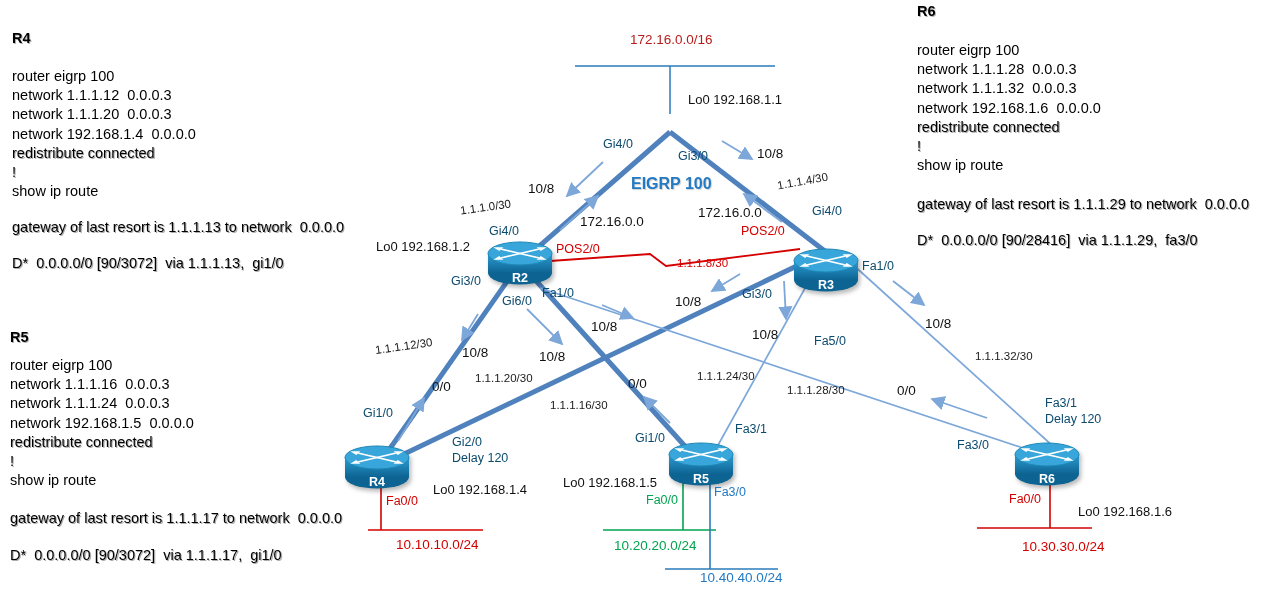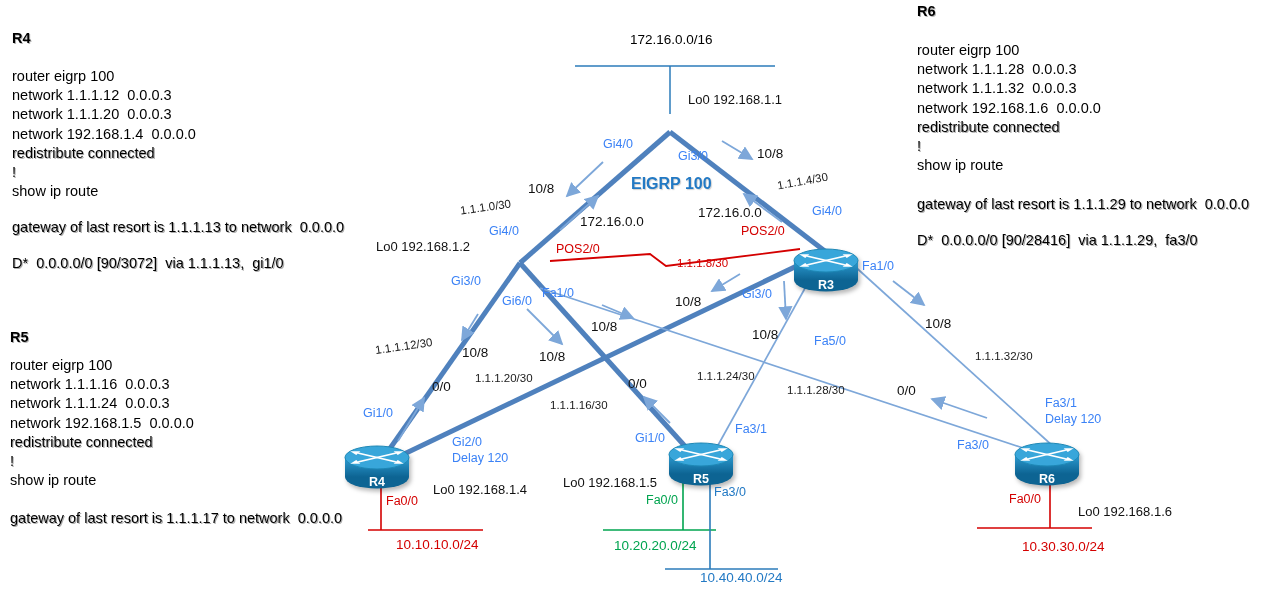--- a/index.html
+++ b/index.html
@@ -1,30 +1,30 @@
 <!DOCTYPE html>
 <html><head>
 <meta charset="utf-8">
 <style>
   html,body{margin:0;padding:0;background:#fff;}
   #stage{position:relative;width:1265px;height:598px;background:#fff;overflow:hidden;
          font-family:"Liberation Sans",sans-serif;color:#000;}
   #wires{position:absolute;left:0;top:0;}
   .lbl{position:absolute;white-space:pre;line-height:1.05;}
-  .if{font-size:12.5px;color:#3b82f6;}
+  .if{font-size:12.5px;color:#0c4a6e;}
   .net{font-size:11.5px;color:#1a1a1a;}
   .met{font-size:13.5px;color:#111;}
   .adv{font-size:13.5px;color:#111;}
   .lo{font-size:13px;color:#111;}
   .red{color:#d40000;}
   .green{color:#00a44f;}
   .blue{color:#2279c4;}
   .eigrp{font-size:16px;font-weight:bold;color:#2279c4;
          text-shadow:1px 1px 1px rgba(120,120,120,.35);}
-  .topnet{font-size:13.5px;color:#000000;}
+  .topnet{font-size:13.5px;color:#b91c1c;}
   .lannet{font-size:13.5px;}
   .cfg{position:absolute;font-size:14.5px;}
   .cfg .title{font-weight:bold;text-shadow:1px 1px .5px rgba(90,90,90,.45);}
   .cfg-lines div{line-height:19.2px;white-space:pre;}
   .shadowed{text-shadow:1.1px 1.1px .5px rgba(90,90,90,.5);}
   .router{position:absolute;width:66px;height:46px;}
   .router svg{filter:drop-shadow(2px 3px 2px rgba(0,0,0,.28));}
   .rlabel{font-family:"Liberation Sans",sans-serif;font-size:12.5px;font-weight:bold;fill:#fff;}
 </style>
 </head>
@@ -82,20 +82,40 @@
       <line x1="527" y1="309" x2="562" y2="344" marker-end="url(#ah)"></line>
       <line x1="670" y1="423" x2="644" y2="397" marker-end="url(#ah)"></line>
       <line x1="602" y1="305" x2="633" y2="318" marker-end="url(#ah)"></line>
       <line x1="987" y1="418" x2="932" y2="399" marker-end="url(#ah)"></line>
       <line x1="740" y1="274" x2="712" y2="291" marker-end="url(#ah)"></line>
       <line x1="784" y1="281" x2="786" y2="319" marker-end="url(#ah)"></line>
       <line x1="893" y1="281" x2="924" y2="305" marker-end="url(#ah)"></line>
     </g>
   </svg>
 
+  <div class="router" style="left:487px;top:240px;">
+    <svg width="66" height="46" viewBox="0 0 66 46">
+      <ellipse cx="33" cy="33" rx="32" ry="11.5" fill="#0d6493"></ellipse>
+      <rect x="1" y="13.5" width="64" height="19.5" fill="url(#body)"></rect>
+      <ellipse cx="33" cy="13.5" rx="32" ry="11.5" fill="#38a6da" stroke="#1d87b5" stroke-width="1"></ellipse>
+      <g transform="translate(33,13.5) scale(1,0.46)">
+        <g transform="rotate(27)">
+            <line x1="-21" y1="0" x2="21" y2="0" stroke="#fff" stroke-width="3.6"></line>
+            <polygon points="21,-4.5 30,0 21,4.5" fill="#fff"></polygon>
+            <polygon points="-21,-4.5 -30,0 -21,4.5" fill="#fff"></polygon>
+          </g>
+        <g transform="rotate(-27)">
+            <line x1="-21" y1="0" x2="21" y2="0" stroke="#fff" stroke-width="3.6"></line>
+            <polygon points="21,-4.5 30,0 21,4.5" fill="#fff"></polygon>
+            <polygon points="-21,-4.5 -30,0 -21,4.5" fill="#fff"></polygon>
+          </g>
+      </g>
+      <text x="33" y="42" text-anchor="middle" class="rlabel">R2</text>
+    </svg>
+  </div>
   <div class="router" style="left:793px;top:247px;">
     <svg width="66" height="46" viewBox="0 0 66 46">
       <ellipse cx="33" cy="33" rx="32" ry="11.5" fill="#0d6493"></ellipse>
       <rect x="1" y="13.5" width="64" height="19.5" fill="url(#body)"></rect>
       <ellipse cx="33" cy="13.5" rx="32" ry="11.5" fill="#38a6da" stroke="#1d87b5" stroke-width="1"></ellipse>
       <g transform="translate(33,13.5) scale(1,0.46)">
         <g transform="rotate(27)">
             <line x1="-21" y1="0" x2="21" y2="0" stroke="#fff" stroke-width="3.6"></line>
             <polygon points="21,-4.5 30,0 21,4.5" fill="#fff"></polygon>
             <polygon points="-21,-4.5 -30,0 -21,4.5" fill="#fff"></polygon>
@@ -253,20 +273,21 @@
     <div class="cfg-lines" style="position:absolute;left:0;top:27px;">
       <div>router eigrp 100</div>
       <div>network 1.1.1.16  0.0.0.3</div>
       <div>network 1.1.1.24  0.0.0.3</div>
       <div>network 192.168.1.5  0.0.0.0</div>
       <div class="shadowed">redistribute connected</div>
       <div class="shadowed">!</div>
       <div>show ip route</div>
     </div>
     <div class="shadowed" style="position:absolute;left:0;top:181px;white-space:pre;">gateway of last resort is 1.1.1.17 to network  0.0.0.0</div>
+    <div class="shadowed" style="position:absolute;left:0;top:218px;white-space:pre;">D*  0.0.0.0/0 [90/3072]  via 1.1.1.17,  gi1/0</div>
   </div>
 
   <div class="cfg" style="left:917px;top:3px;width:345px;">
     <div class="title">R6</div>
     <div class="cfg-lines" style="position:absolute;left:0;top:38px;">
       <div>router eigrp 100</div>
       <div>network 1.1.1.28  0.0.0.3</div>
       <div>network 1.1.1.32  0.0.0.3</div>
       <div>network 192.168.1.6  0.0.0.0</div>
       <div class="shadowed">redistribute connected</div>

